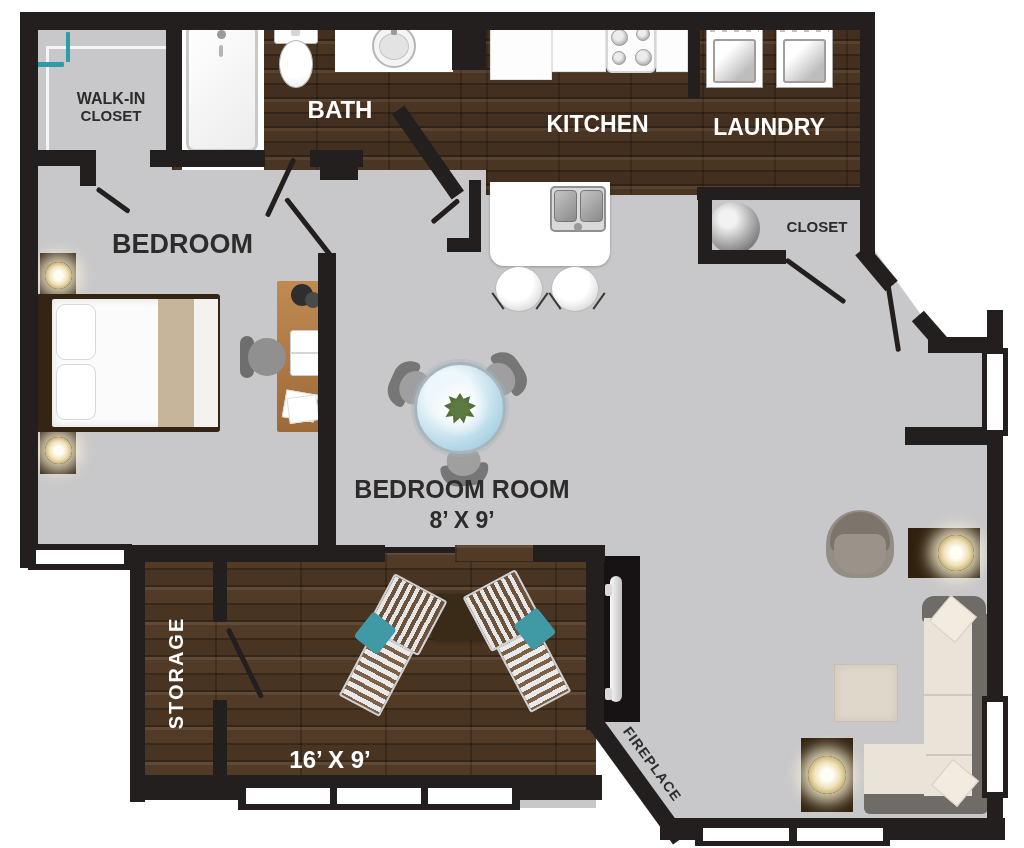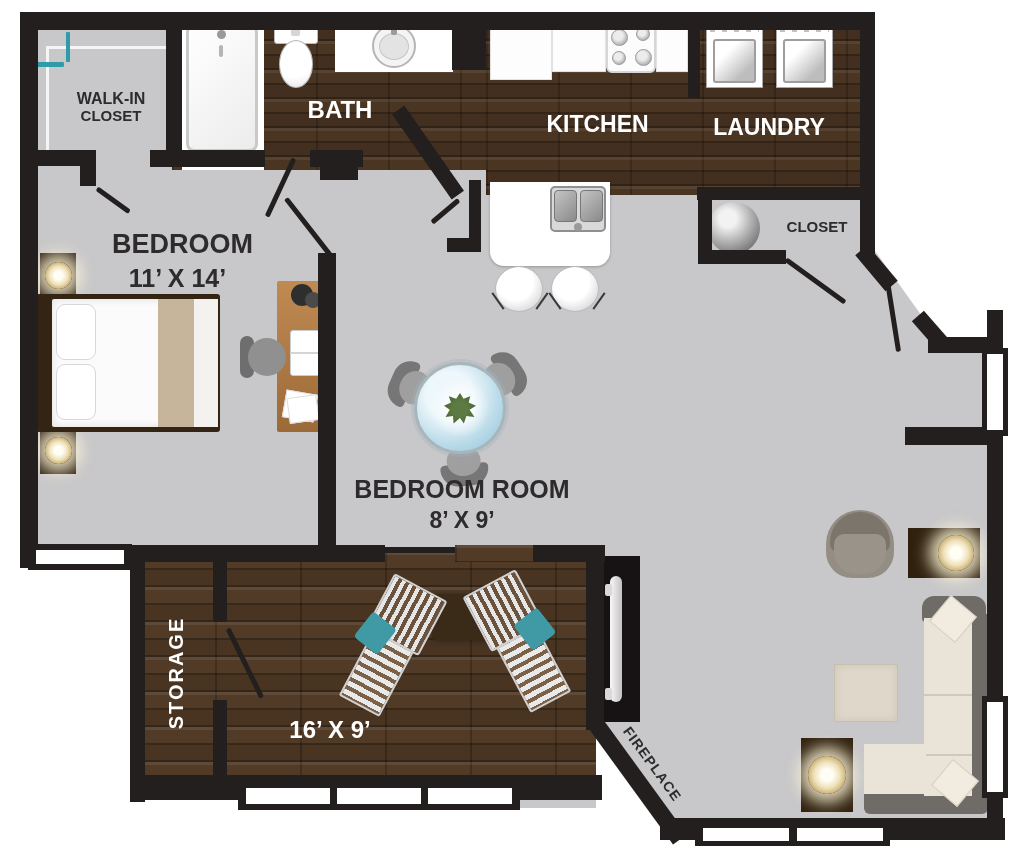--- a/index.html
+++ b/index.html
@@ -266,20 +266,19 @@
   <div class="leaf" style="left:887px;top:276px;width:74px;transform:rotate(81deg);"></div>
   <div class="leaf" style="left:228px;top:626px;width:77px;transform:rotate(64deg);"></div>
 
   <div class="lbl" style="left:55px;top:90px;width:112px;font-size:16px;">WALK-IN</div>
   <div class="lbl" style="left:55px;top:107px;width:112px;font-size:15px;">CLOSET</div>
   <div class="lbl light" style="left:295px;top:96px;width:90px;font-size:24px;">BATH</div>
   <div class="lbl light" style="left:530px;top:111px;width:135px;font-size:23px;">KITCHEN</div>
   <div class="lbl light" style="left:698px;top:114px;width:142px;font-size:23px;">LAUNDRY</div>
   <div class="lbl" style="left:778px;top:218px;width:78px;font-size:15px;">CLOSET</div>
   <div class="lbl" style="left:95px;top:229px;width:175px;font-size:27px;">BEDROOM</div>
-  <div class="lbl" style="left:95px;top:264px;width:165px;font-size:25px;">11’ X 14’</div>
   <div class="lbl" style="left:348px;top:475px;width:228px;font-size:25px;">BEDROOM ROOM</div>
   <div class="lbl" style="left:348px;top:507px;width:228px;font-size:23px;">8’ X 9’</div>
   <div class="lbl light" style="left:105px;top:660px;width:145px;height:26px;font-size:20px;letter-spacing:2px;transform:rotate(-90deg);">STORAGE</div>
-  <div class="lbl light" style="left:240px;top:716px;width:180px;font-size:24px;">16’ X 9’</div>
+  <div class="lbl light" style="left:240px;top:746px;width:180px;font-size:24px;">16’ X 9’</div>
   <div class="lbl" style="left:595px;top:756px;width:115px;font-size:14px;letter-spacing:1px;transform:rotate(54deg);">FIREPLACE</div>
 
 </div>
 
 </body></html>

